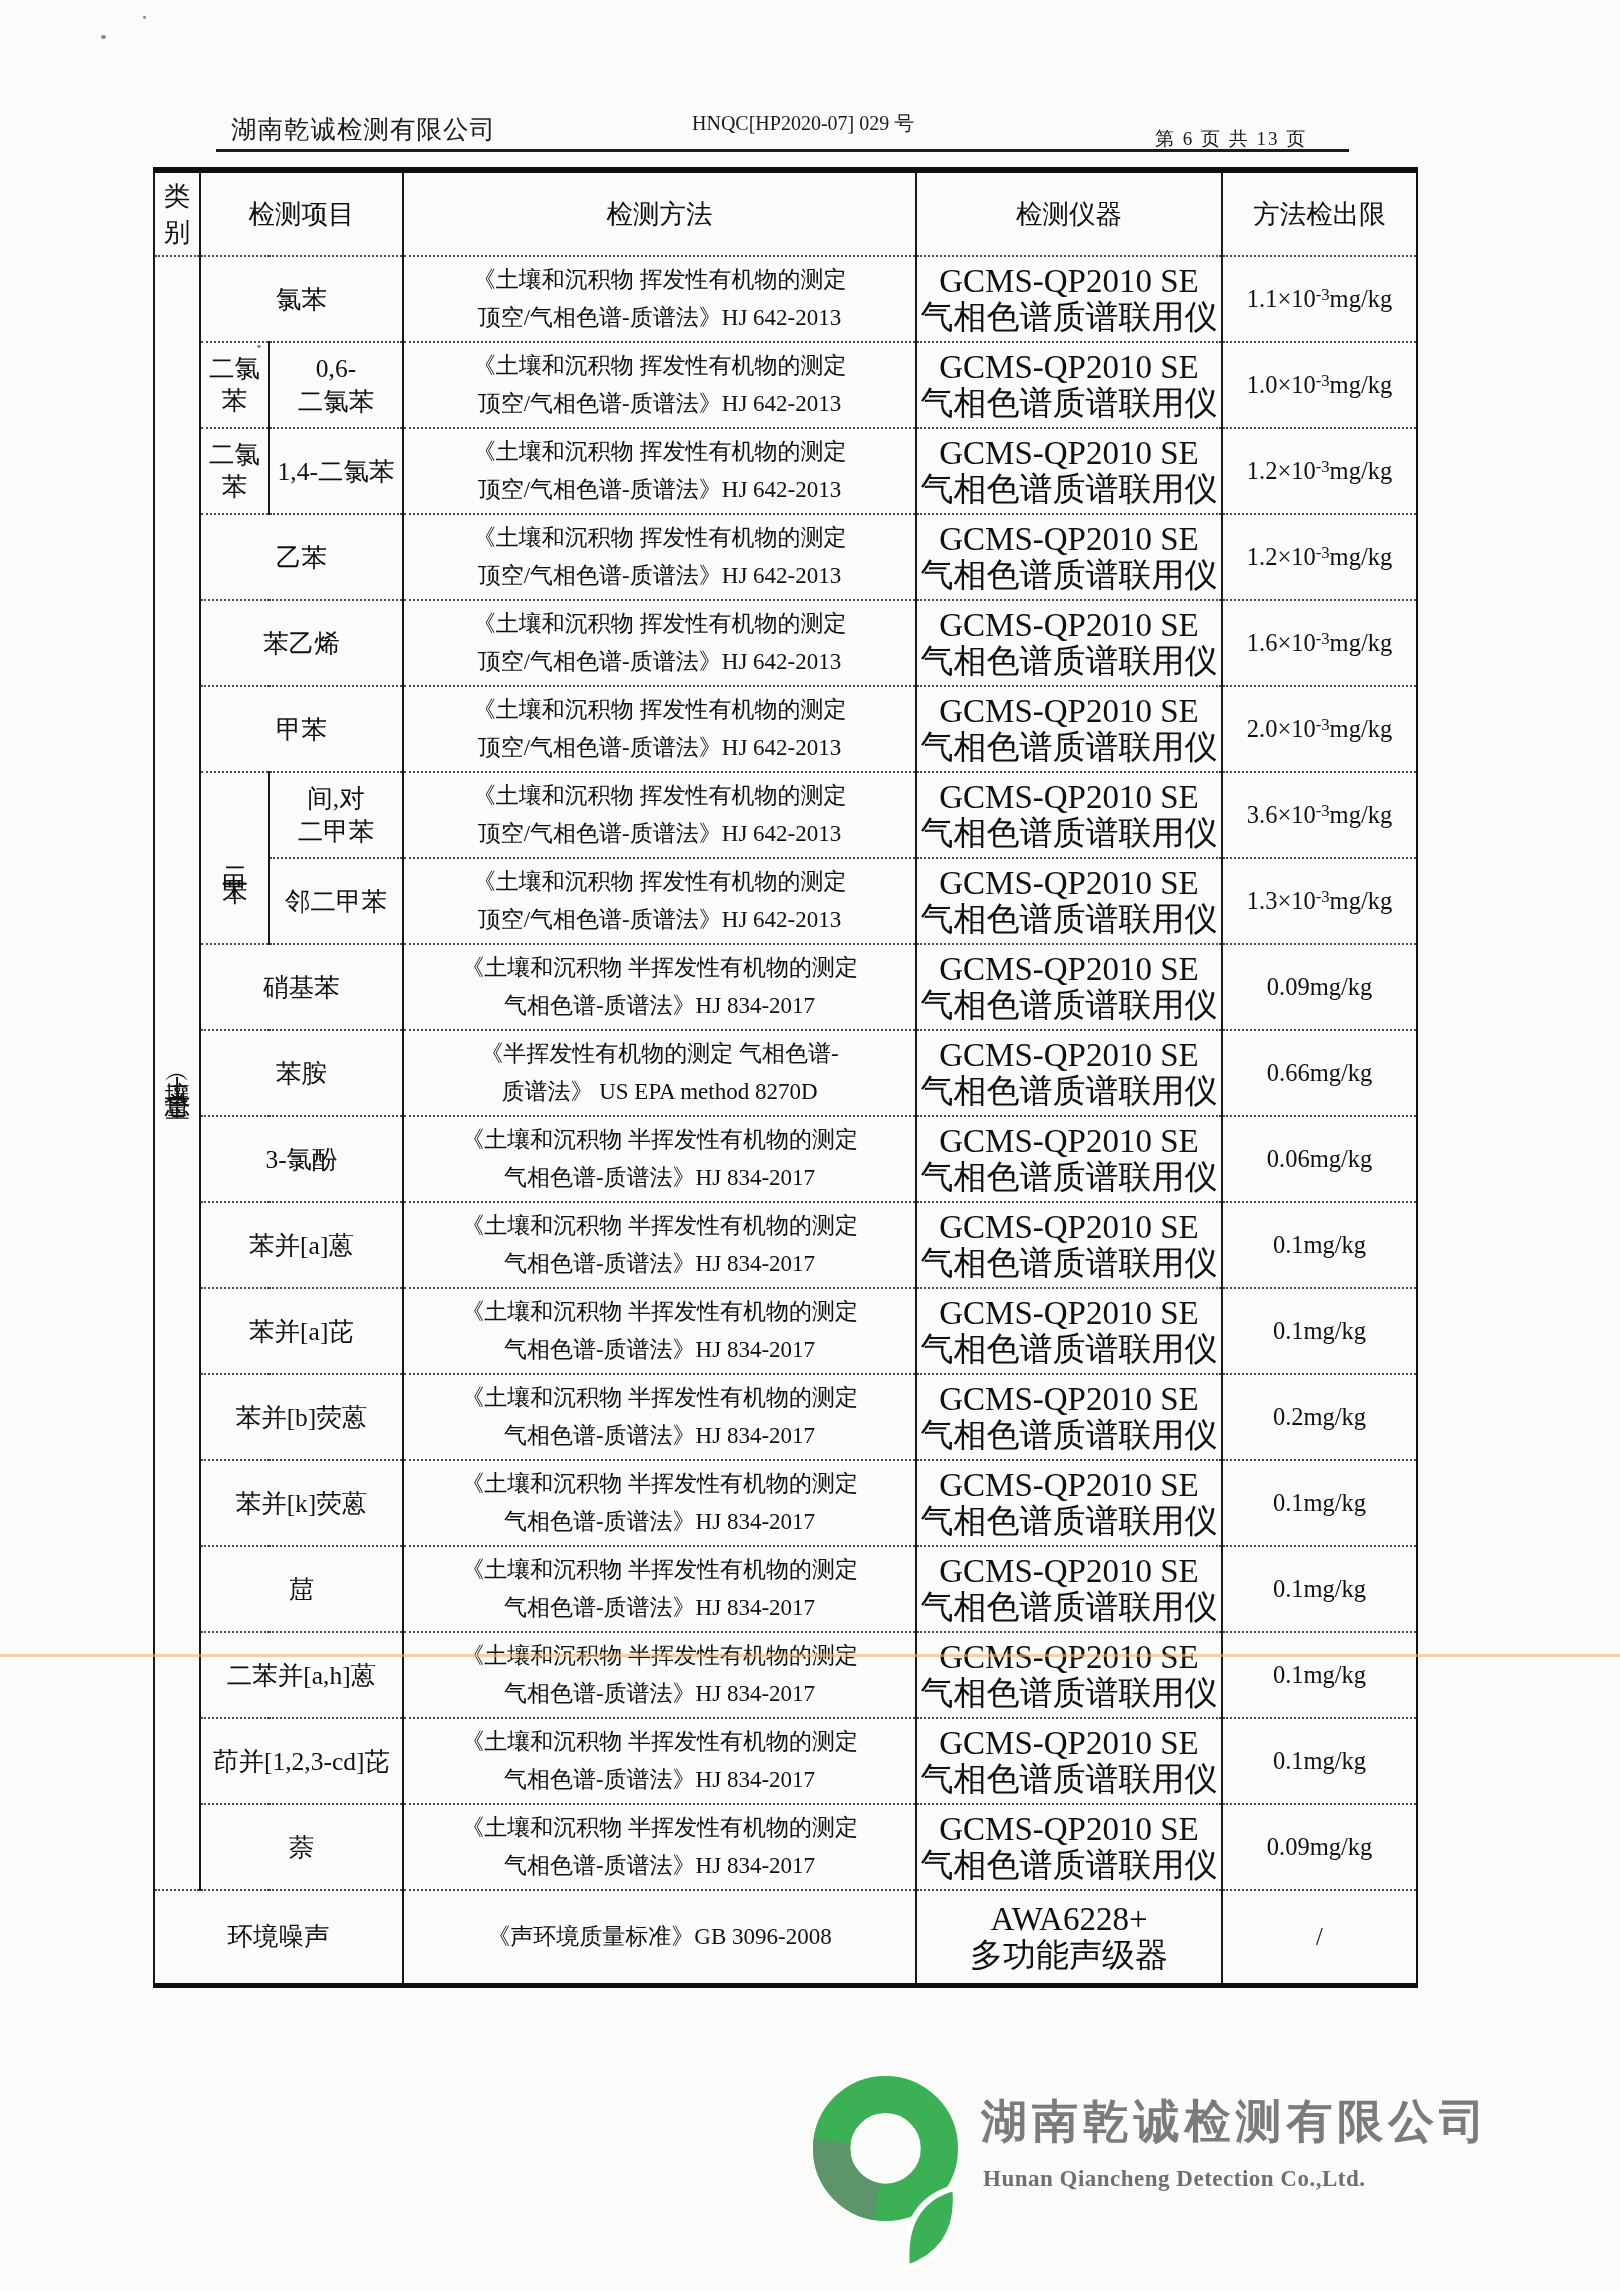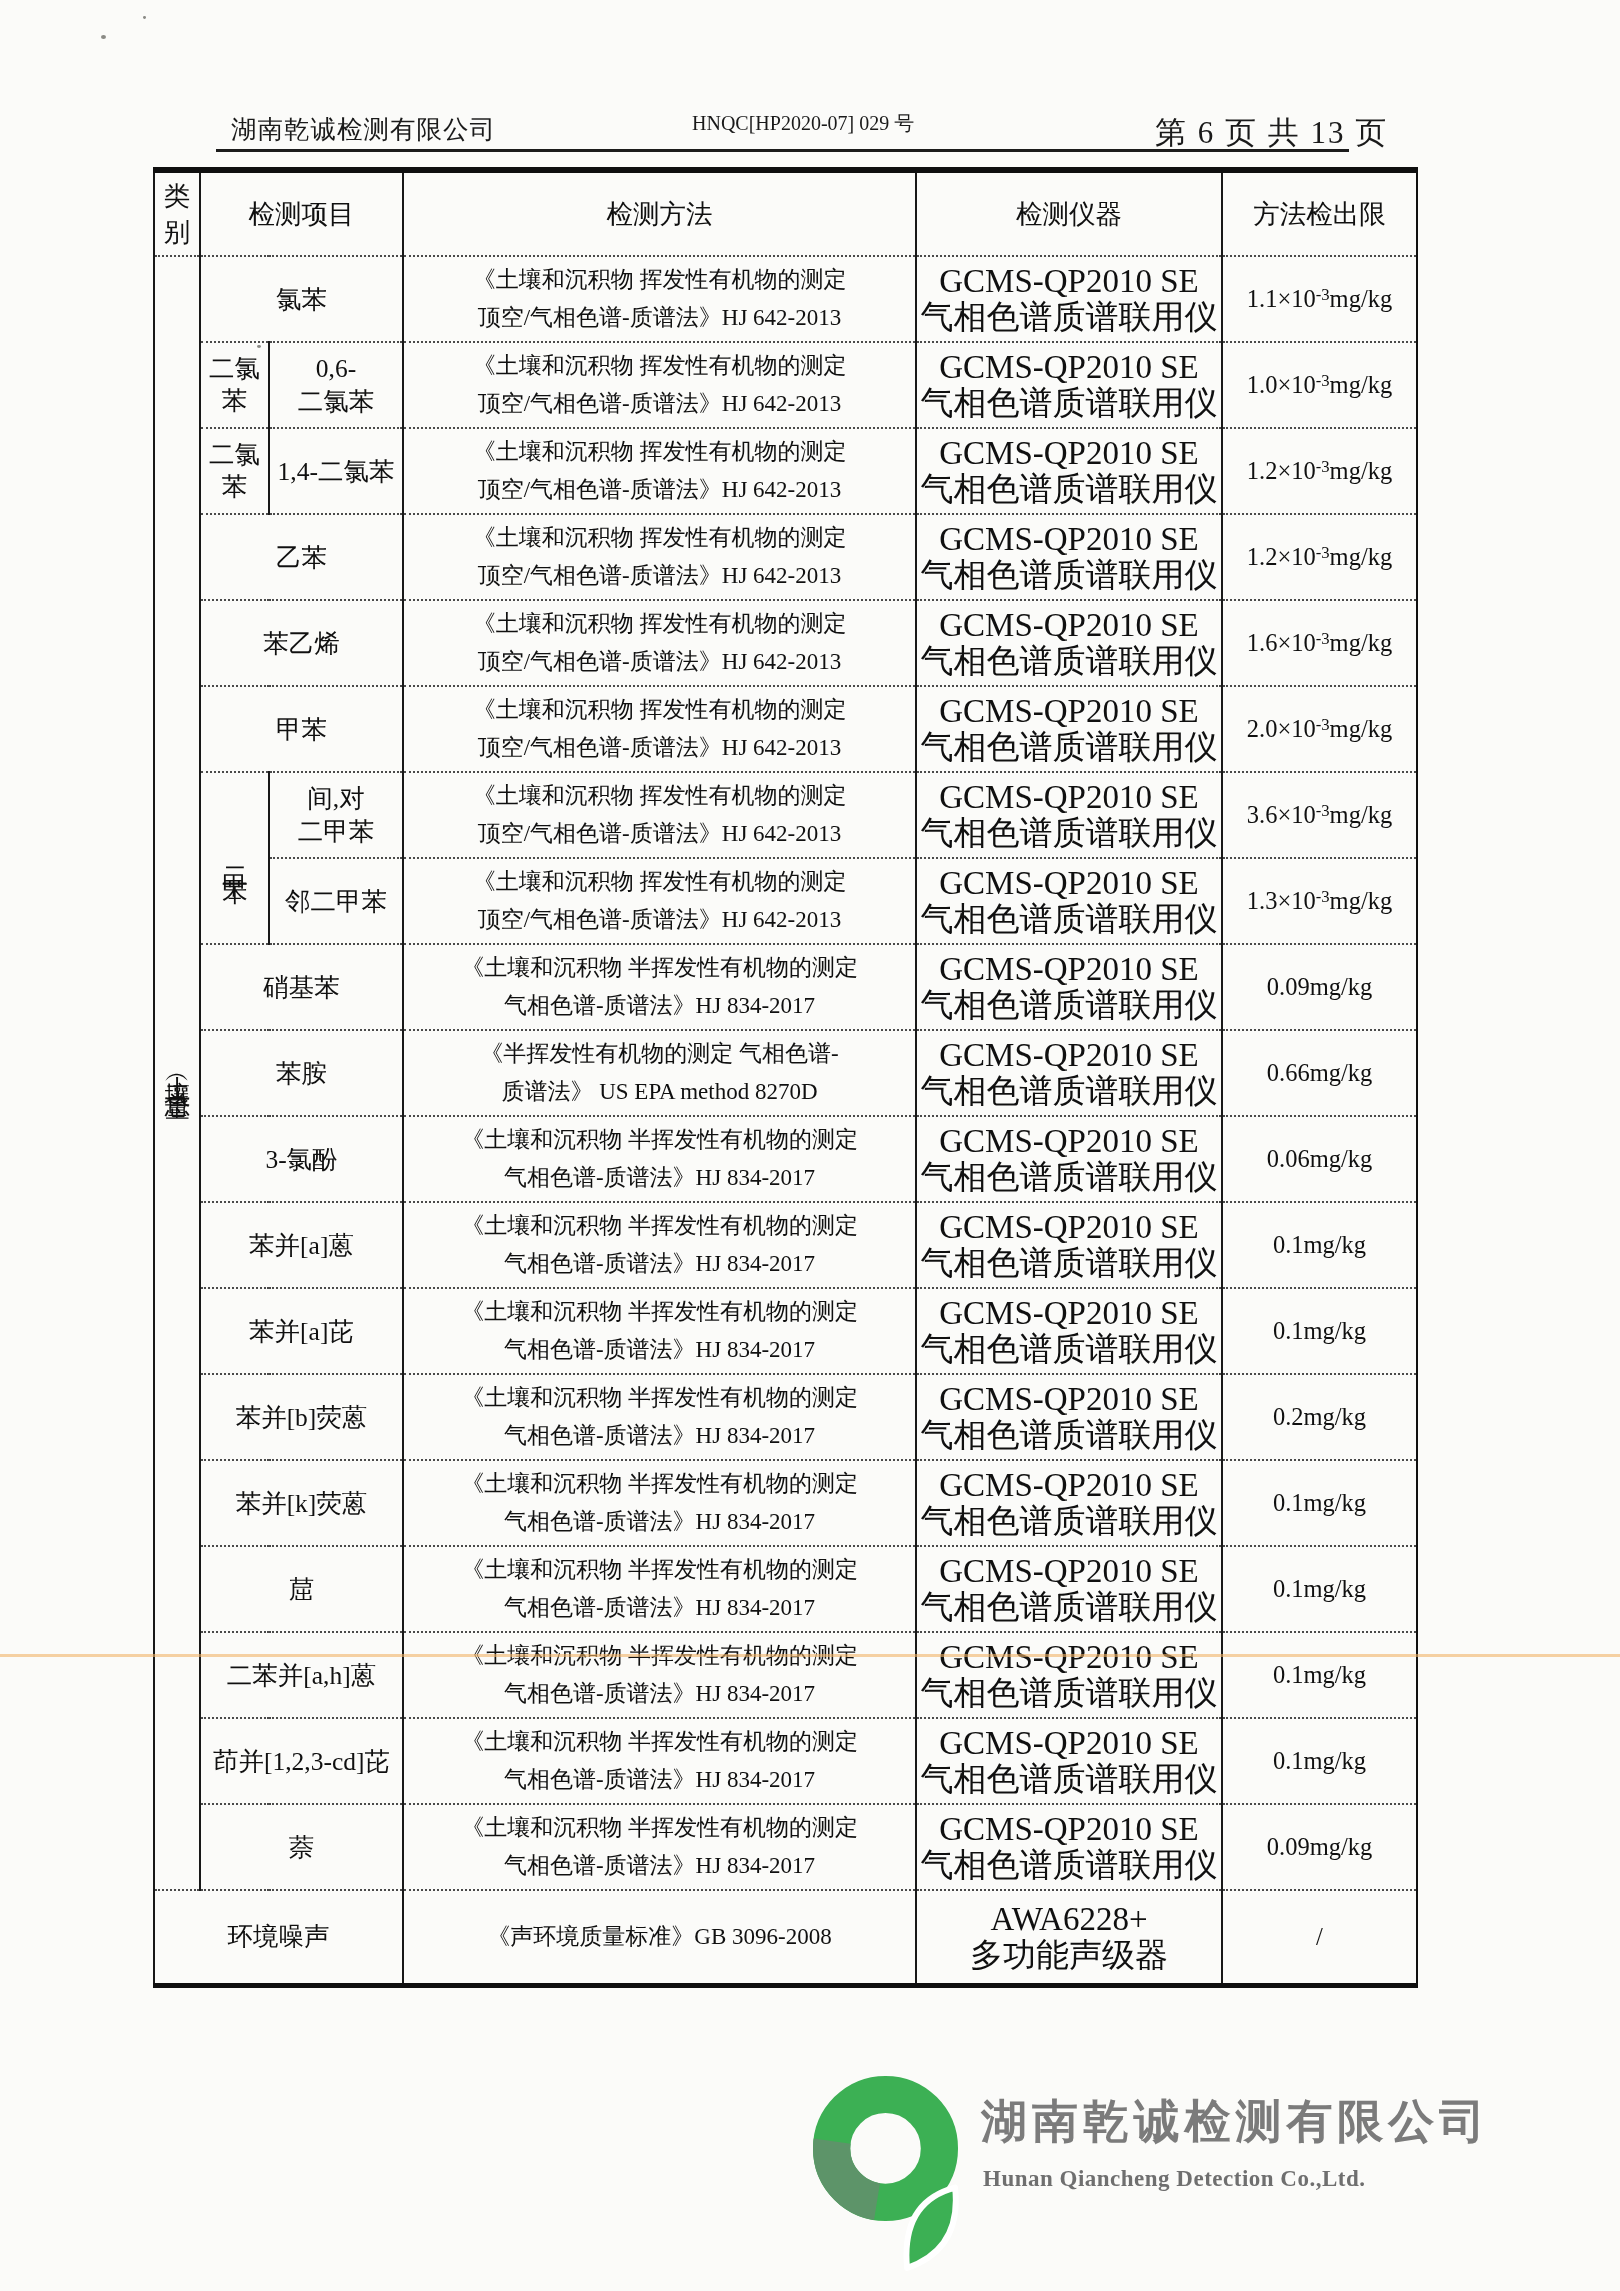--- a/index.html
+++ b/index.html
@@ -5,21 +5,21 @@
   html,body{margin:0;padding:0;}
   body{
     width:1620px;height:2292px;position:relative;overflow:hidden;
     background:#fbfbf9;color:#141414;
     font-family:"Liberation Serif","DejaVu Serif",serif;
   }
   
   .hdr-txt{position:absolute;white-space:nowrap;color:#1a1a1a;}
   #hdr-company{left:231px;top:112px;font-size:25.5px;letter-spacing:1px;}
   #hdr-doc{left:674px;top:110px;font-size:20px;margin-left:18px;}
-  #hdr-page{left:1155px;top:112px;font-size:31px;letter-spacing:2px;text-align:center;}
+  #hdr-page{left:1155px;top:126px;font-size:19px;letter-spacing:2px;text-align:center;}
   #hdr-rule{position:absolute;left:216px;top:149px;width:1133px;height:2.9px;background:#1c1c1c;}
   
   table#report{
     position:absolute;left:153px;top:167px;width:1262px;
     border-collapse:collapse;table-layout:fixed;
     border:2.9px solid #0f0f0f;border-top-width:6.9px;border-bottom-width:5.9px;
     background:transparent;
   }
   #report td,#report th{
     border-left:2px solid #181818;

